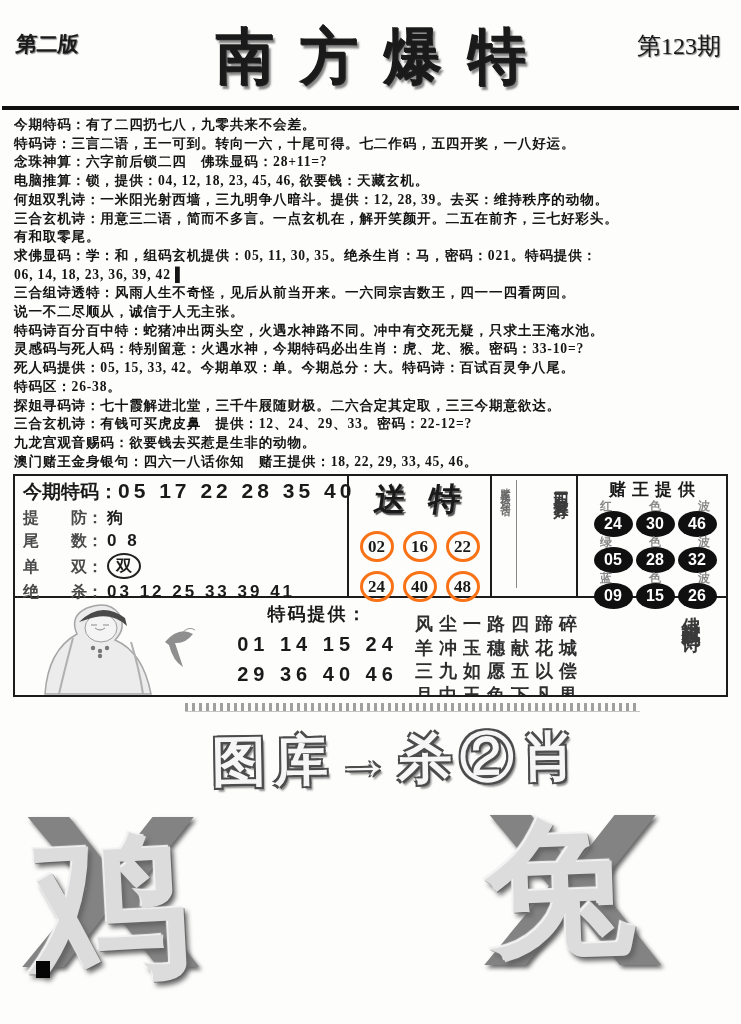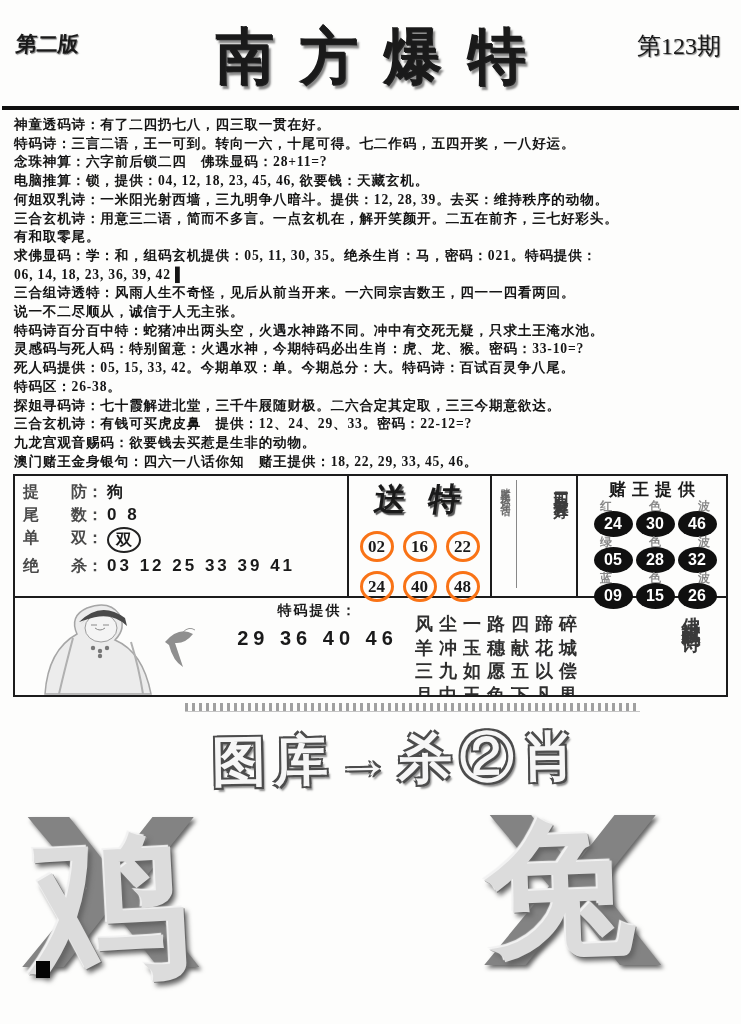--- a/index.html
+++ b/index.html
@@ -26,21 +26,21 @@
           letter-spacing:.8px; white-space:pre-wrap; color:#151515; }
   
   .bigbox { margin:3px 13px 0 13px; border:2px solid #1c1c1c; }
   .toprow { display:flex; height:120px; }
   .cell { border-right:2px solid #1c1c1c; }
   .cell:last-child { border-right:none; }
   
   .c-left { width:334px; padding:3px 6px 0 8px; }
   .tema-head { font-size:19px; font-weight:bold; white-space:nowrap; }
   .tema-head .nums { font-size:21px; letter-spacing:4px; font-family:"Liberation Sans","DejaVu Sans",sans-serif; }
-  .kv { display:flex; align-items:flex-start; font-size:16px; font-weight:bold; margin-top:2px; line-height:21px;}
+  .kv { display:flex; align-items:center; font-size:16px; font-weight:bold; margin-top:2px; line-height:21px;}
   .kv .k { color:#4a4a4a; }
   .kv .v { margin-left:4px; }
   .kv .v.nums { font-size:17px; letter-spacing:3px; font-family:"Liberation Sans","DejaVu Sans",sans-serif;}
   .circle-val { display:inline-block; border:2px solid #222; border-radius:50%;
                 padding:0 7px 1px 7px; }
   
   .c-songte { width:143px; text-align:center; padding-top:2px; }
   .songte-title { font-size:32px; font-weight:900; letter-spacing:22px; padding-left:18px;
                   transform:skewX(-8deg); text-shadow:2px 2px 1px #555; white-space:nowrap;}
   .ring-row { display:flex; justify-content:space-around; padding:0 6px; margin-top:9px; }
@@ -60,21 +60,21 @@
   .dw-label { display:flex; justify-content:space-between; padding:0 16px;
               font-size:12px; color:#8a8a8a; font-weight:bold; line-height:11px; }
   .dw-balls { display:flex; justify-content:center; gap:3px; margin-top:-1px; }
   .ball { width:39px; height:26px; border-radius:50%; background:#101010; color:#fff;
           display:flex; align-items:center; justify-content:center;
           font-size:16px; font-weight:bold; font-family:"Liberation Sans","DejaVu Sans",sans-serif;}
   
   .botrow { display:flex; border-top:2px solid #1c1c1c; height:99px; overflow:hidden;}
   .buddha { width:215px; flex:none; }
   .b-tema { width:175px; flex:none; padding-top:4px; text-align:center;}
-  .b-tema .t { font-size:14px; font-weight:bold; letter-spacing:2px; }
+  .b-tema .t { font-size:18px; font-weight:bold; letter-spacing:2px; }
   .b-tema .n { font-size:20px; font-weight:bold; letter-spacing:5px; margin-top:7px;
                font-family:"Liberation Sans","DejaVu Sans",sans-serif; }
   .poem { width:245px; flex:none; padding:15px 0 0 10px; }
   .poem div { font-size:18px; font-weight:bold; letter-spacing:6px; line-height:23.5px;
               color:#2e2e2e; white-space:nowrap; }
   .poem-title { writing-mode:vertical-rl; font-size:19px; font-weight:bold;
                 letter-spacing:4px; color:#3a3a3a; margin-left:28px; padding-top:4px;
                 transform:skewY(-3deg); }
   
   .blurline { height:9px; width:455px; margin:6px 0 0 185px; opacity:.55; filter:blur(.4px);
@@ -103,21 +103,21 @@
 
   <div class="header">
     <div class="edition">第二版</div>
     <div class="masthead">南方爆特</div>
     <div class="issue">第123期</div>
   </div>
 
   <div class="rule"></div>
 
   <div class="textblock">
-    <div class="line">神童透码诗：有了二四扔七八，四三取一贯在好。</div>
+    <div class="line">今期特码：有了二四扔七八，九零共来不会差。</div>
     <div class="line">特码诗：三言二语，王一可到。转向一六，十尾可得。七二作码，五四开奖，一八好运。</div>
     <div class="line">念珠神算：六字前后锁二四　佛珠显码：28+11=?</div>
     <div class="line">电脑推算：锁，提供：04, 12, 18, 23, 45, 46, 欲要钱：天藏玄机。</div>
     <div class="line">何姐双乳诗：一米阳光射西墙，三九明争八暗斗。提供：12, 28, 39。去买：维持秩序的动物。</div>
     <div class="line">三合玄机诗：用意三二语，简而不多言。一点玄机在，解开笑颜开。二五在前齐，三七好彩头。</div>
     <div class="line">有和取零尾。</div>
     <div class="line">求佛显码：学：和，组码玄机提供：05, 11, 30, 35。绝杀生肖：马，密码：021。特码提供：</div>
     <div class="line">06, 14, 18, 23, 36, 39, 42 ▌</div>
     <div class="line">三合组诗透特：风雨人生不奇怪，见后从前当开来。一六同宗吉数王，四一一四看两回。</div>
     <div class="line">说一不二尽顺从，诚信于人无主张。</div>
@@ -128,20 +128,23 @@
     <div class="line">探姐寻码诗：七十霞解进北堂，三千牛屐随财极。二六合定其定取，三三今期意欲达。</div>
     <div class="line">三合玄机诗：有钱可买虎皮鼻　提供：12、24、29、33。密码：22-12=?</div>
     <div class="line">九龙宫观音赐码：欲要钱去买惹是生非的动物。</div>
     <div class="line">澳门赌王金身银句：四六一八话你知　赌王提供：18, 22, 29, 33, 45, 46。</div>
   </div>
 
   <div class="bigbox">
     <div class="toprow">
 
       <div class="cell c-left">
+        <div class="tema-head">
+          <span>今期特码：</span><span class="nums">05 17 22 28 35 40</span>
+        </div>
         <div class="kv">
           <span class="k">提　　防：</span>
           <span class="v">狗</span>
         </div>
         <div class="kv">
           <span class="k">尾　　数：</span>
           <span class="v nums">0 8</span>
         </div>
         <div class="kv">
           <span class="k">单　　双：</span>
@@ -229,20 +232,21 @@
           <circle cx="92" cy="50" r="2.2" fill="#777"></circle>
             <circle cx="85" cy="58" r="2.2" fill="#777"></circle>
           <path d="M80,30 q5,4 10,0" stroke="#8a8a8a" fill="none"></path>
           <path d="M76,27 h6 M88,27 h6" stroke="#8a8a8a"></path>
           <path d="M150,44 q14,-16 28,-8 q-8,10 -18,9 l8,24 q-10,-6 -14,-22 z" fill="#8f8f8f"></path>
           <path d="M168,34 q6,-6 12,-2" stroke="#9a9a9a" fill="none"></path>
         </svg>
       </div>
       <div class="b-tema">
         <div class="t">特码提供：</div>
+        <div class="n">01 14 15 24</div>
         <div class="n">29 36 40 46</div>
       </div>
       <div class="poem">
         <div>风尘一路四蹄碎</div>
         <div>羊冲玉穗献花城</div>
         <div>三九如愿五以偿</div>
         <div>月中玉兔下凡界</div>
       </div>
       <div class="poem-title">佛祖献码诗</div>
     </div>

